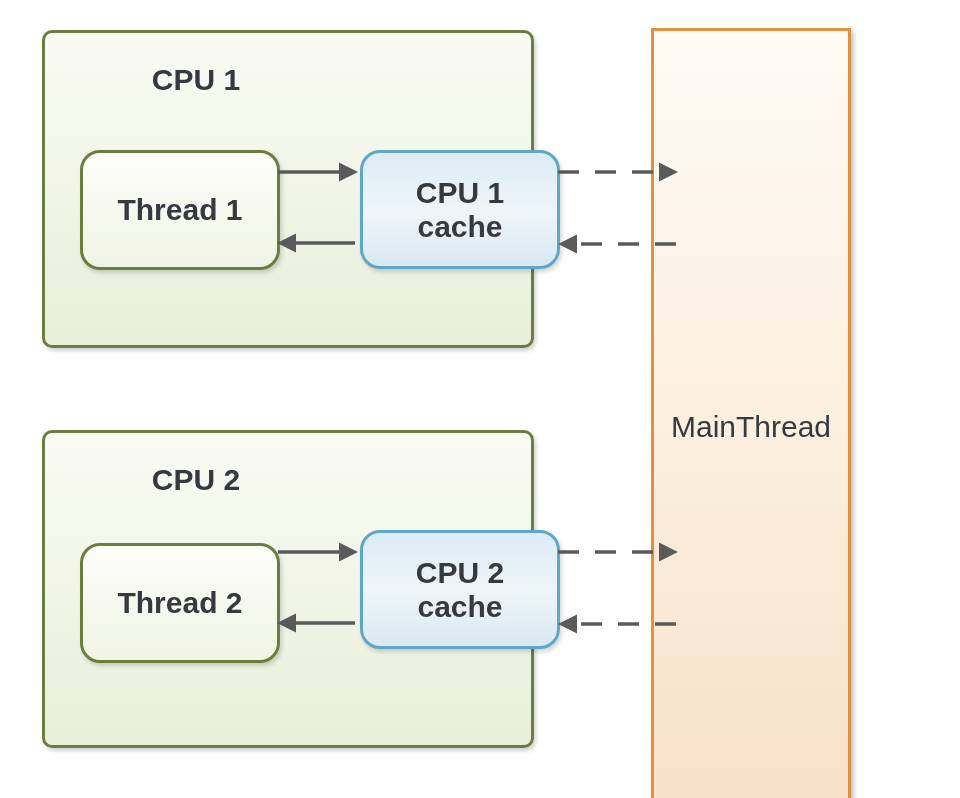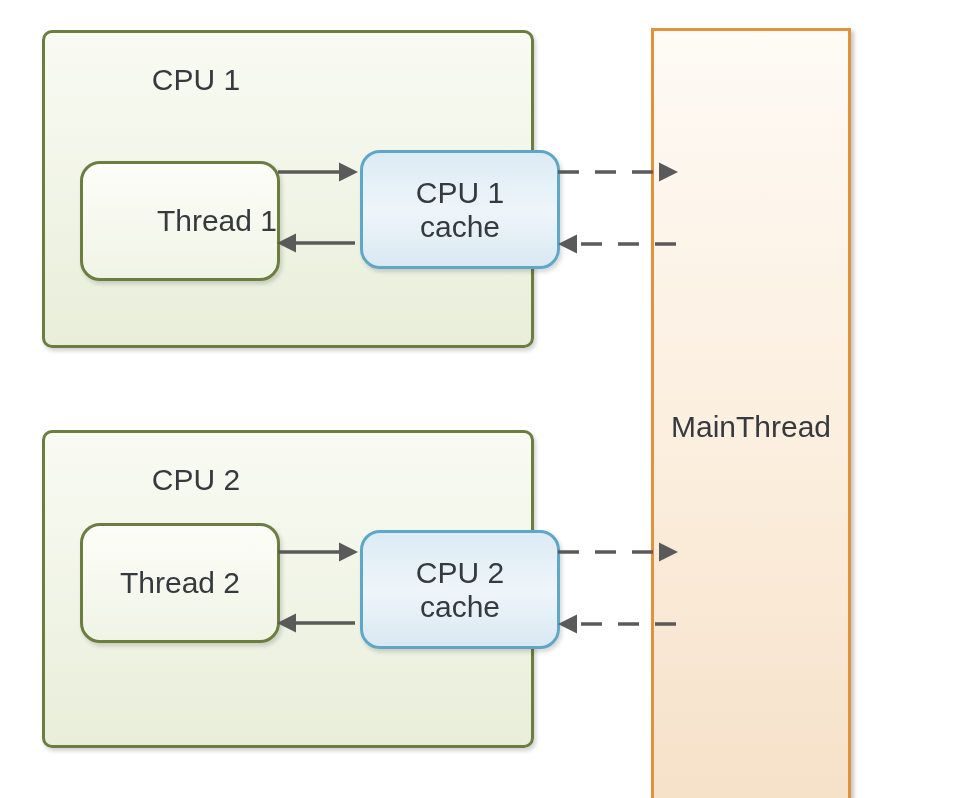--- a/index.html
+++ b/index.html
@@ -5,20 +5,21 @@
   html,body{margin:0;padding:0;background:#ffffff;}
   .canvas{
     position:relative;width:960px;height:798px;background:#ffffff;overflow:hidden;
     font-family:"Liberation Sans", sans-serif;color:var(--text,#36393e);
   }
   .cpu-group{
     position:absolute;left:42px;width:492px;height:318px;box-sizing:border-box;
     border:3px solid var(--cpu-border,#6b7d3f);border-radius:10px;
     background:linear-gradient(180deg,var(--cpu-fill-top,#f9fbf3) 0%,var(--cpu-fill-bottom,#e9eeda) 100%);
     box-shadow:2px 3px 4px rgba(0,0,0,0.18);
+    font-weight:bold;
   }
   .cpu1{top:30px;}
   .cpu2{top:430px;}
   .cpu-title{
     position:absolute;left:66px;top:31px;width:170px;text-align:center;
     font-size:30px;line-height:32px;
   }
   .node{
     position:absolute;box-sizing:border-box;border-radius:20px;
     display:flex;flex-direction:column;align-items:center;justify-content:center;
@@ -28,22 +29,22 @@
   .thread-node{
     left:35px;width:200px;height:120px;
     border:3px solid var(--thread-border,#6b7d3f);
     background:linear-gradient(180deg,var(--thread-fill-top,#fdfdf9) 0%,var(--thread-fill-bottom,#f0f4e5) 100%);
   }
   .cache-node{
     left:315px;width:200px;height:119px;
     border:3px solid var(--cache-border,#5fa7c6);
     background:linear-gradient(180deg,var(--cache-fill-top,#dcebf5) 0%,var(--cache-fill-mid,#eef5fa) 52%,var(--cache-fill-bottom,#d9e8f2) 100%);
   }
-  .cpu1 .thread-node{top:128px;align-items:flex-end;} .cpu1 .cache-node{top:117px;}
-  .cpu2 .thread-node{top:90px;}  .cpu2 .cache-node{top:97px;}
+  .cpu1 .thread-node{top:117px;} .cpu1 .cache-node{top:117px;}
+  .cpu2 .thread-node{top:110px;}  .cpu2 .cache-node{top:97px;}
   .memory-node{
     position:absolute;left:651px;top:28px;width:200px;height:797px;box-sizing:border-box;
     border:3px solid var(--memory-border,#e2913c);
     background:linear-gradient(180deg,var(--memory-fill-top,#fefaf5) 0%,#fbeedd 55%,var(--memory-fill-bottom,#f6e0c8) 100%);
     display:flex;align-items:center;justify-content:center;
     font-size:30px;line-height:34px;text-align:center;
     box-shadow:3px 3px 4px rgba(0,0,0,0.22);
   }
   .arrows{position:absolute;left:0;top:0;width:960px;height:798px;pointer-events:none;}
   .arrows line{stroke:var(--arrow,#5a5a5a);stroke-width:3.5;}

